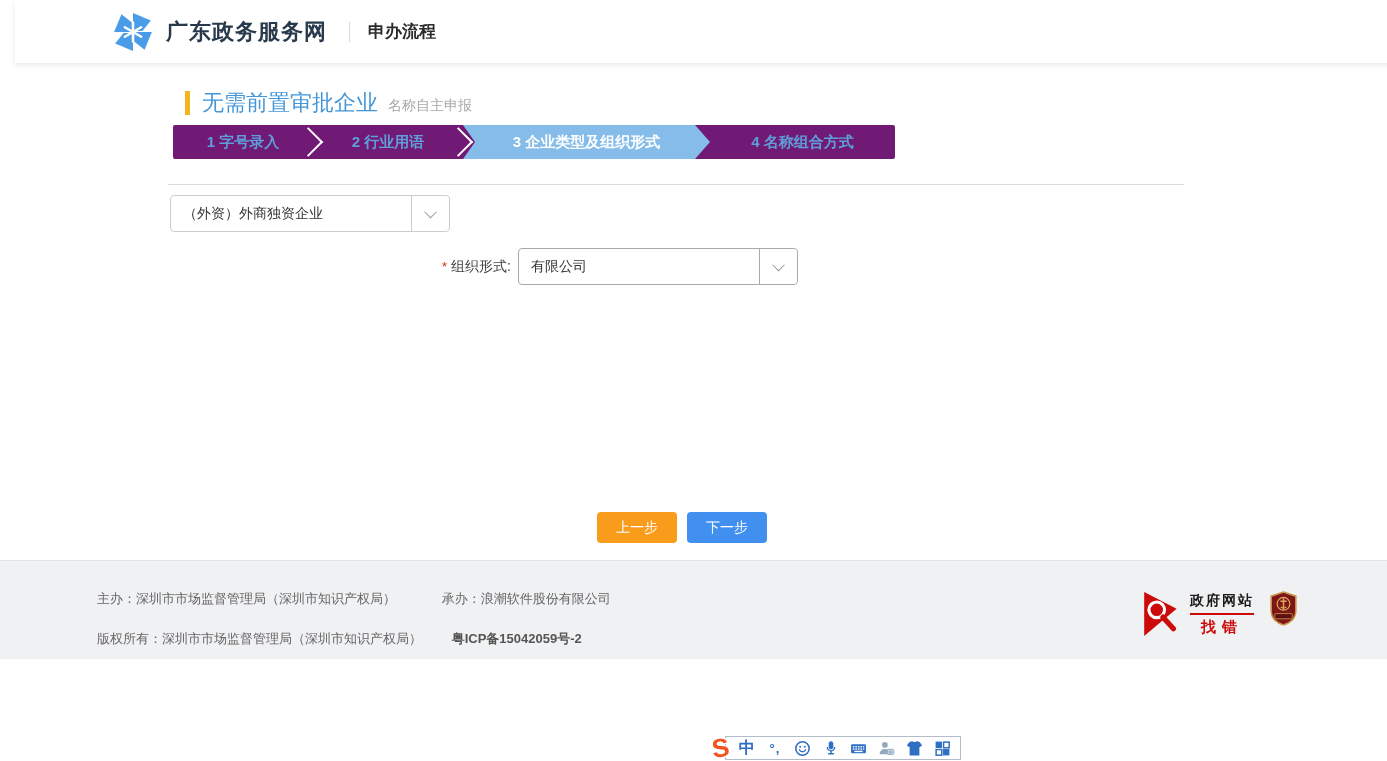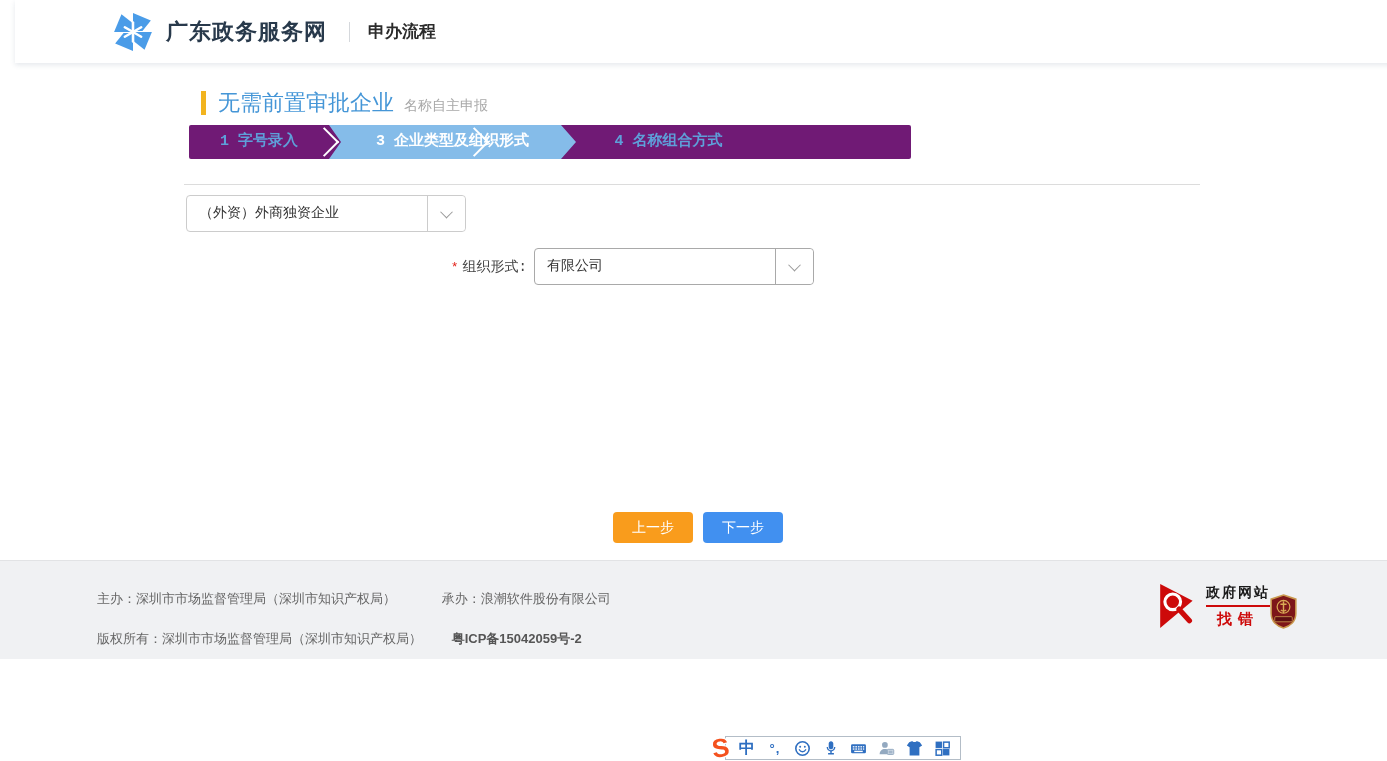--- a/index.html
+++ b/index.html
@@ -8,21 +8,21 @@
   
   .header { position:absolute; top:0; left:15px; width:100%; height:63px; background:#fff;
             box-shadow:0 2px 5px rgba(70,90,120,.14); display:flex; align-items:center;
             padding-left:97px; z-index:5; }
   .brand-logo { width:42px; height:42px; }
   .brand-name { font-size:22px; font-weight:700; color:#28394b; margin-left:12px; letter-spacing:1px; }
   .header-sep { width:1px; height:20px; background:#d5d8dc; margin:0 18px 0 22px; }
   .header-nav { font-size:17px; font-weight:700; color:#2b2b2b; }
 
   
-  .main { position:absolute; top:63px; left:184px; width:1016px;font-family:Liberation Mono, monospace; }
+  .main { position:absolute; top:63px; left:168px; width:1016px; }
   .title-row { margin-top:25px; height:30px; display:flex; align-items:center; }
   .title-bar { width:5px; height:24px; background:#f2b41f; margin-left:17px; }
   .page-title { font-size:22px; color:#4596d7; margin-left:12px; }
   .page-subtitle { font-size:14px; color:#a8a8a8; margin-left:10px; padding-top:6px; }
 
   .stepbar { margin-top:7px; margin-left:5px; width:722px; height:34px; background:#701a75;
              display:flex; position:relative; border-radius:2px; }
   .step { height:34px; line-height:34px; text-align:center; font-size:15px; font-weight:700;
           color:#5e9fd9; }
   .step-1 { width:140px; }
@@ -60,21 +60,21 @@
   .btn-prev { background:#f99c1c; }
   .btn-next { background:#4190f0; }
 
   
   .footer { position:absolute; top:560px; left:0; width:100%; height:99px; background:#f0f1f3;
             border-top:1px solid #e2e3e5; }
   .footer-text { padding:29px 0 0 97px; font-size:13px; color:#666; }
   .footer-line2 { margin-top:22px; }
   .ft-gap { margin-left:42px; }
   .ft-gap-sm { margin-left:26px; font-weight:700; color:#555; }
-  .footer-badges { position:absolute; right:90px; top:22px; display:flex; align-items:flex-end; }
+  .footer-badges { position:absolute; right:90px; top:30px; display:flex; align-items:flex-start; gap:16px; }
   .find-error { display:flex; align-items:center; cursor:pointer; }
   .fe-texts { margin-left:6px; }
   .fe-top { font-size:14px; font-weight:700; color:#1a1a1a; letter-spacing:2px;
             border-bottom:2px solid #cd0a0a; padding-bottom:3px; }
   .fe-bottom { font-size:15px; font-weight:700; color:#cd0a0a; letter-spacing:6px; margin-top:3px; text-align:center; }
 
   
   .ime { position:absolute; left:712px; top:736px; display:flex; align-items:center; }
   .sogou-logo { font-size:26px; font-weight:900; color:#f4511e; transform:rotate(-8deg);
                 text-shadow:1px 1px 0 #fff,-1px -1px 0 #fff,1px -1px 0 #fff,-1px 1px 0 #fff;
@@ -111,20 +111,21 @@
 <div class="main">
 
   <div class="title-row">
     <span class="title-bar"></span>
     <span class="page-title">无需前置审批企业</span>
     <span class="page-subtitle">名称自主申报</span>
   </div>
 
   <div class="stepbar">
     <div class="step step-1">1 字号录入</div>
+    <div class="step step-2">2 行业用语</div>
     <div class="step step-3 active">3 企业类型及组织形式</div>
     <div class="step step-4">4 名称组合方式</div>
     <span class="step-chevron chev-a"></span>
     <span class="step-chevron chev-b"></span>
   </div>
 
   <div class="content-divider"></div>
 
   <div class="form">
 

